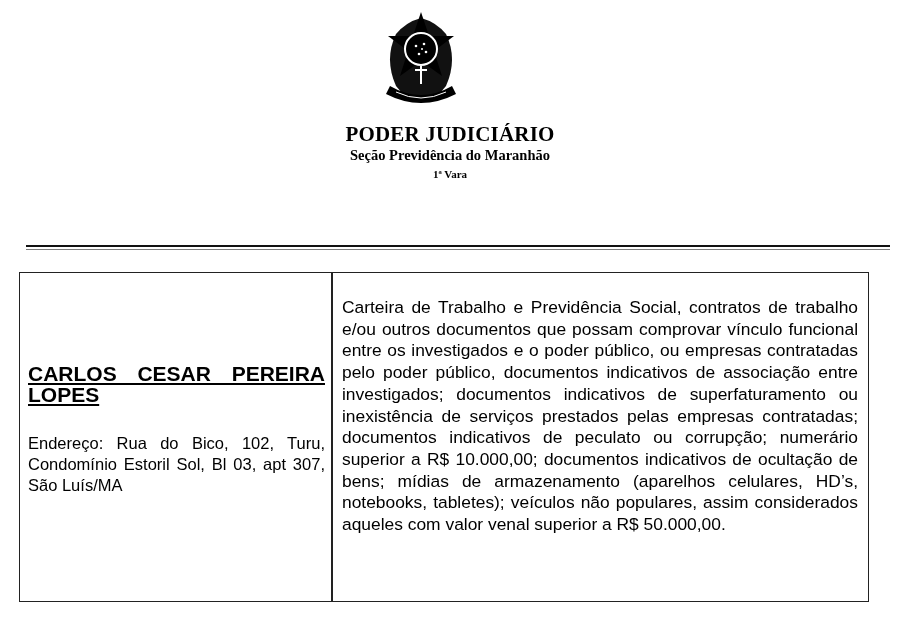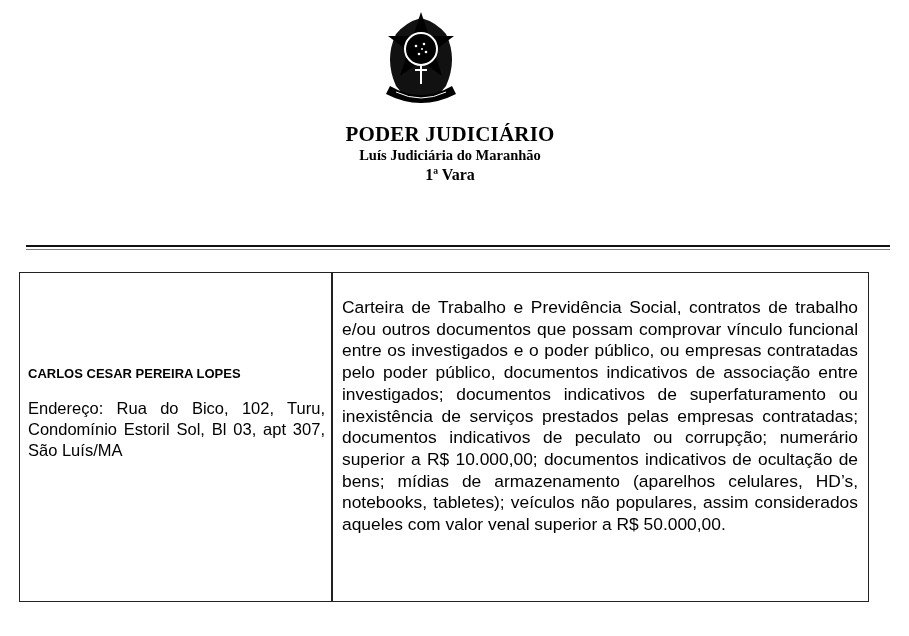--- a/index.html
+++ b/index.html
@@ -6,34 +6,34 @@
     body { width: 909px; height: 636px; position: relative; overflow: hidden; color: #000; }
     .page { position: absolute; left: 0; top: 0; width: 909px; height: 636px; }
 
     .emblem { position: absolute; left: 376px; top: 4px; width: 90px; height: 108px; }
 
     .header { position: absolute; left: 200px; top: 122px; width: 500px; text-align: center;
       font-family: "Liberation Serif", serif; font-weight: bold; }
     .h1 { font-size: 21px; line-height: 24px; letter-spacing: 0.2px; }
     .h2 { font-size: 16.5px; line-height: 20px; letter-spacing: 0.3px; }
     .h3 { font-size: 14.5px; line-height: 19px; }
-    .h4 { font-size: 16px; line-height: 19px; }
+    .h4 { font-size: 11px; line-height: 19px; }
 
     .rule { position: absolute; left: 26px; width: 864px; height: 2px; background: #111; top: 245px; }
     .rule2 { position: absolute; left: 26px; width: 864px; height: 1px; background: #444; top: 249px; opacity: .7; }
 
     .table { position: absolute; left: 19px; top: 272px; width: 850px; height: 330px;
       border: 1.5px solid #222; box-sizing: border-box; }
     .col-divider { position: absolute; left: 311px; top: 0; bottom: 0; width: 1.5px; background: #222; }
 
     .left-cell { position: absolute; left: 8px; top: 90px; width: 297px;
       font-family: "Liberation Sans", sans-serif; }
-    .name { font-size: 13px; font-weight: bold; line-height: 21px; text-align: justify;
-      text-align-last: left; }
-    .address { margin-top: 14px; font-size: 16.5px; line-height: 21px; text-align: justify; }
+    .name { font-size: 21px; font-weight: bold; line-height: 21px; text-align: justify;
+      text-align-last: left; text-decoration: underline; }
+    .address { margin-top: 28px; font-size: 16.5px; line-height: 21px; text-align: justify; }
 
     .right-cell { position: absolute; left: 322px; top: 8px; width: 516px;
       font-family: "Liberation Sans", sans-serif; font-size: 17.4px; line-height: 21.7px;
       text-align: justify; margin-top: 16px; }
   </style>
 </head>
 <body>
 
 <div class="page">
 
@@ -53,21 +53,21 @@
 
       <path d="M45 62 L45 80 M39 66 L51 66" stroke="#fff" stroke-width="2"></path>
 
       <path d="M14 82 Q45 100 76 82 L80 90 Q45 108 10 90 Z" fill="#000"></path>
       <path d="M20 88 Q45 100 70 88" stroke="#fff" stroke-width="1" fill="none"></path>
     </svg>
   </div>
 
   <div class="header">
     <div class="h1">PODER JUDICIÁRIO</div>
-    <div class="h3">Luís Judiciária do Maranhão</div>
+    <div class="h3">Seção Previdência do Maranhão</div>
     <div class="h4">1ª Vara</div>
   </div>
 
   <div class="rule"></div>
   <div class="rule2"></div>
 
   <div class="table">
     <div class="col-divider"></div>
 
     <div class="left-cell">

